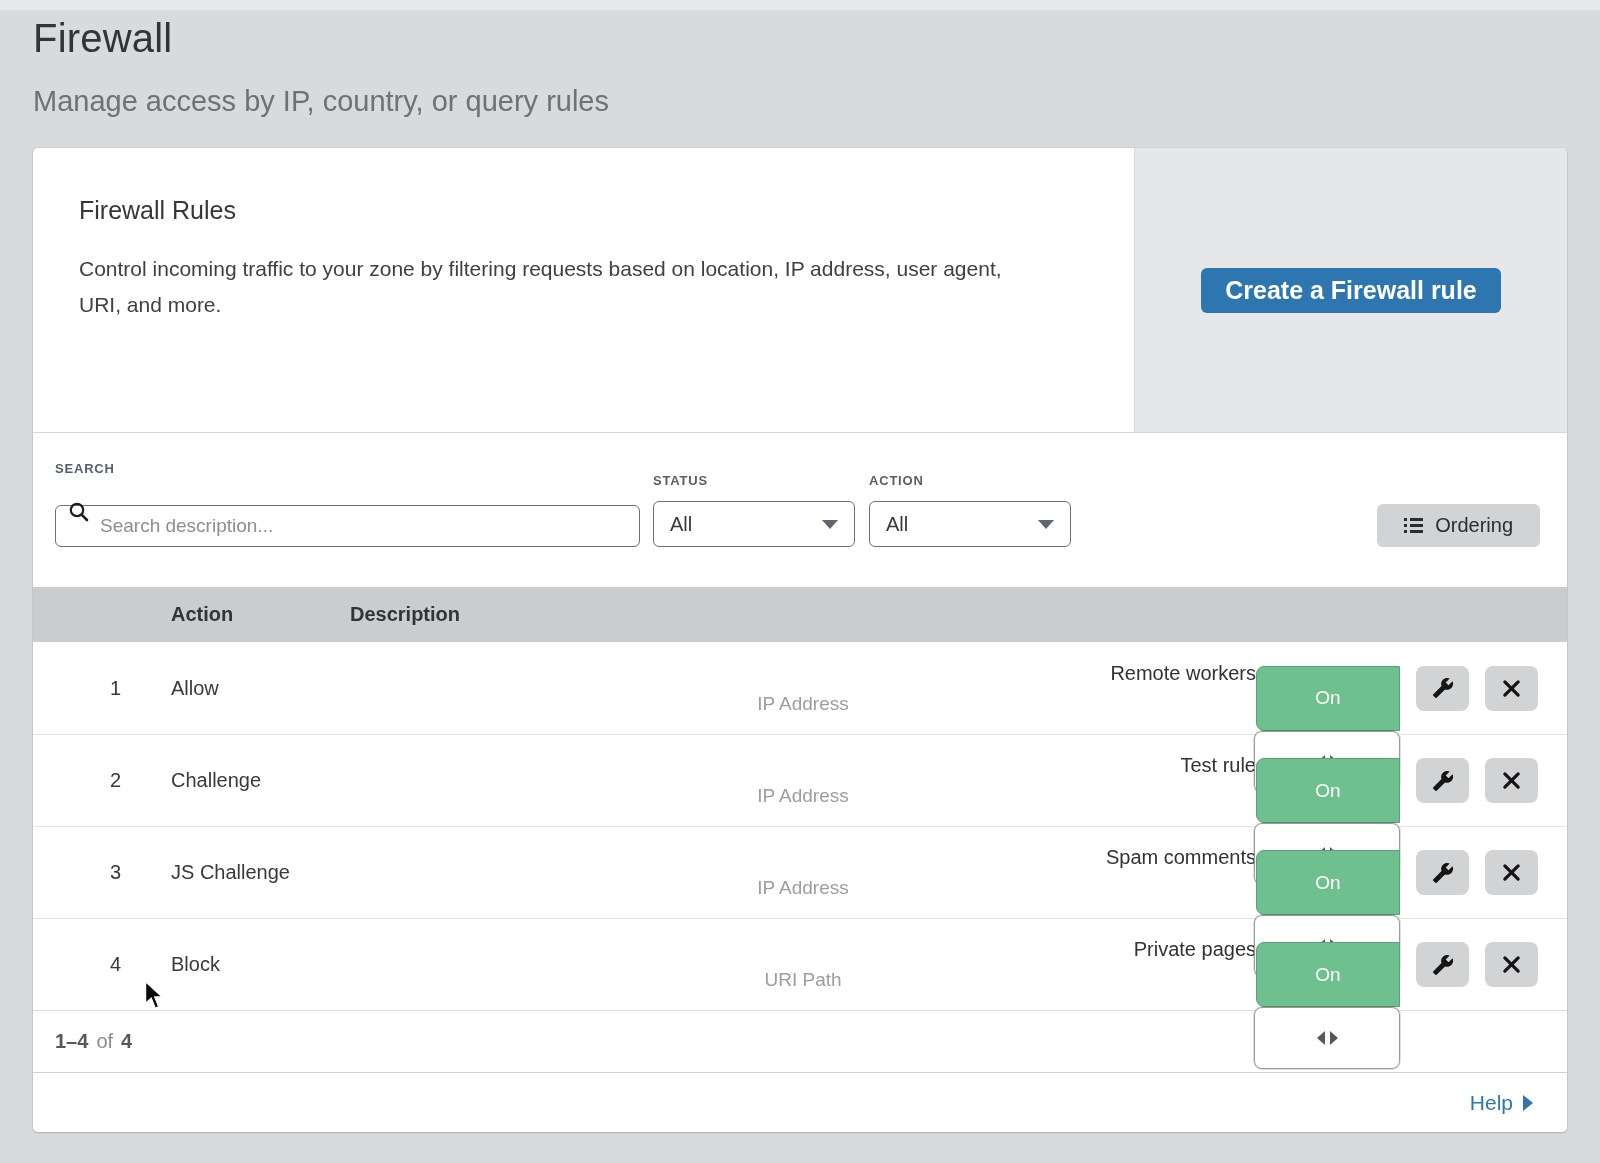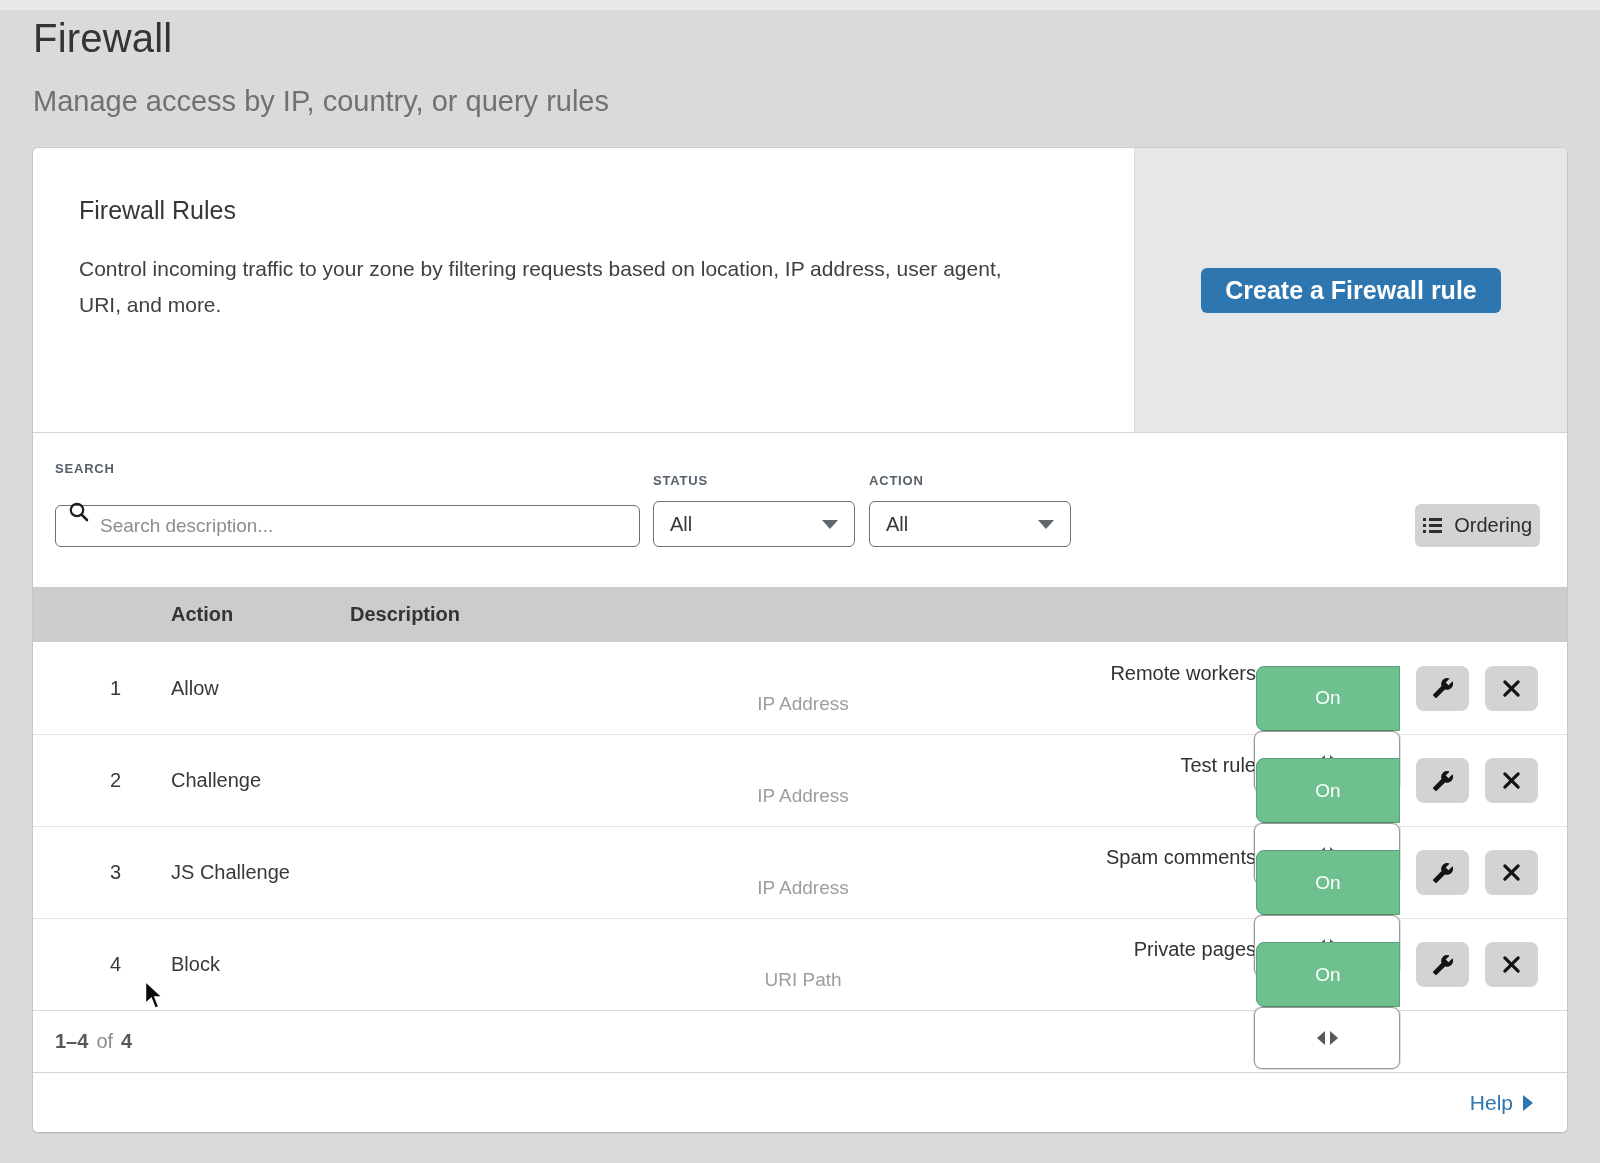--- a/index.html
+++ b/index.html
@@ -76,21 +76,21 @@
   .caret-down {
     width: 0; height: 0;
     border-left: 8px solid transparent; border-right: 8px solid transparent;
     border-top: 9px solid #5f666e;
   }
   .gap-13 { width: 13px; } .gap-14 { width: 14px; }
   .filter-spacer { flex: 1 1 auto; }
 
   .btn-ordering {
     height: 43px; border: none; border-radius: 6px; background: #d2d3d5;
-    display: flex; align-items: center; padding: 0 8px; cursor: pointer;
+    display: flex; align-items: center; padding: 0 27px; cursor: pointer;
     font-family: inherit;
   }
   .btn-ordering svg { margin-right: 12px; }
   .ordering-label { font-size: 20px; color: #2b2d2f; }
 
   
   .table-header {
     display: flex; align-items: center; height: 55px; background: #cbcccd;
     font-size: 20px; font-weight: 700; color: #333436;
   }

